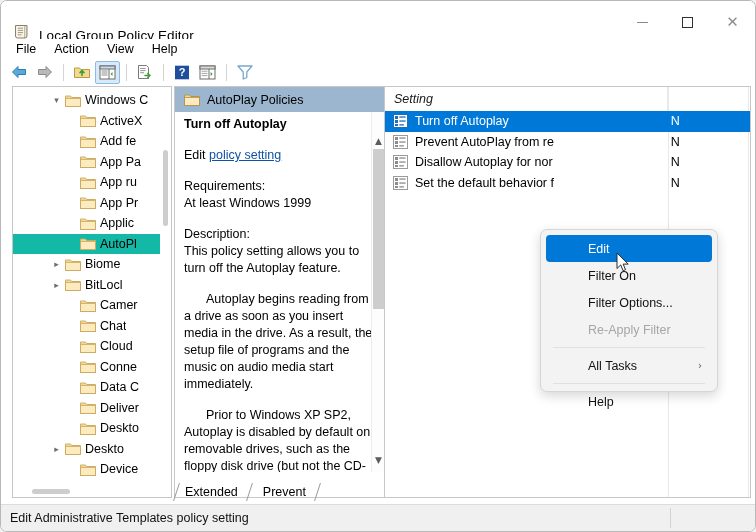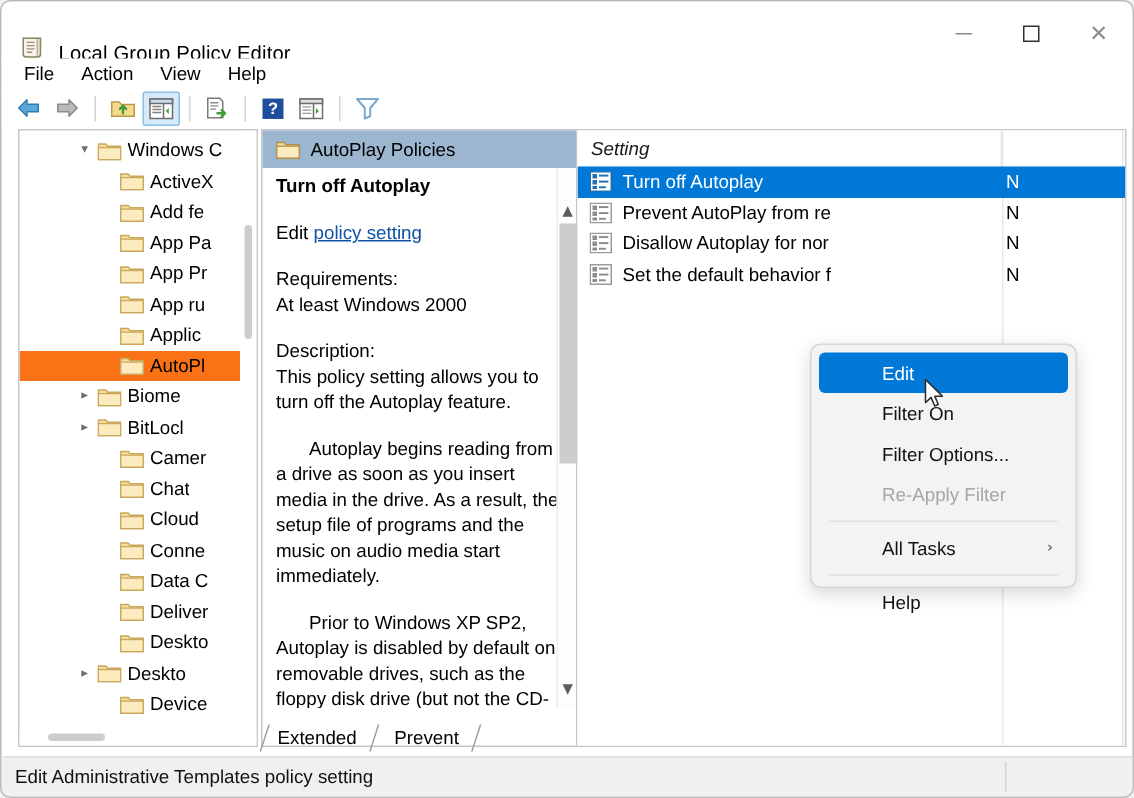--- a/index.html
+++ b/index.html
@@ -113,21 +113,21 @@
     width: 148px;
     overflow: hidden;
   }
   .trow {
     height: 20.5px;
     display: flex; align-items: center;
     white-space: nowrap;
     font-size: 12.5px; color: #000;
     padding-left: 2px;
   }
-  .trow.sel { background: #f97316; }
+  .trow.sel { background: #14b8a6; }
   .chev {
     width: 15px; height: 16px; flex: 0 0 15px;
     display: flex; align-items: center; justify-content: center;
     color: #6d6d6d; font-size: 9px;
     font-family: "DejaVu Sans", sans-serif;
   }
   .folder {
     width: 17px; height: 14px; flex: 0 0 17px;
     margin-right: 4px;
     display: flex; align-items: center; justify-content: center;
@@ -482,33 +482,33 @@
 
         <div class="trow">
           <span style="width:49px;flex:0 0 49px"></span>
           <span class="chev"></span>
           <span class="folder">
             <svg width="16" height="13" viewBox="0 0 16 13">
                 <path d="M0.5 2 h5 l1.3 1.5 h8.7 V12.5 H0.5 Z" fill="#f7dc9c" stroke="#c9a85c" stroke-width="0.9"></path>
                 <path d="M0.5 4.4 h15 V12.5 H0.5 Z" fill="#fcebbf" stroke="#c9a85c" stroke-width="0.9"></path>
               </svg>
           </span>
+          <span class="tlabel">App ru</span>
+        </div>
+
+        <div class="trow">
+          <span style="width:49px;flex:0 0 49px"></span>
+          <span class="chev"></span>
+          <span class="folder">
+            <svg width="16" height="13" viewBox="0 0 16 13">
+                <path d="M0.5 2 h5 l1.3 1.5 h8.7 V12.5 H0.5 Z" fill="#f7dc9c" stroke="#c9a85c" stroke-width="0.9"></path>
+                <path d="M0.5 4.4 h15 V12.5 H0.5 Z" fill="#fcebbf" stroke="#c9a85c" stroke-width="0.9"></path>
+              </svg>
+          </span>
           <span class="tlabel">App Pr</span>
-        </div>
-
-        <div class="trow">
-          <span style="width:49px;flex:0 0 49px"></span>
-          <span class="chev"></span>
-          <span class="folder">
-            <svg width="16" height="13" viewBox="0 0 16 13">
-                <path d="M0.5 2 h5 l1.3 1.5 h8.7 V12.5 H0.5 Z" fill="#f7dc9c" stroke="#c9a85c" stroke-width="0.9"></path>
-                <path d="M0.5 4.4 h15 V12.5 H0.5 Z" fill="#fcebbf" stroke="#c9a85c" stroke-width="0.9"></path>
-              </svg>
-          </span>
-          <span class="tlabel">App ru</span>
         </div>
 
         <div class="trow">
           <span style="width:49px;flex:0 0 49px"></span>
           <span class="chev"></span>
           <span class="folder">
             <svg width="16" height="13" viewBox="0 0 16 13">
                 <path d="M0.5 2 h5 l1.3 1.5 h8.7 V12.5 H0.5 Z" fill="#f7dc9c" stroke="#c9a85c" stroke-width="0.9"></path>
                 <path d="M0.5 4.4 h15 V12.5 H0.5 Z" fill="#fcebbf" stroke="#c9a85c" stroke-width="0.9"></path>
               </svg>
@@ -683,21 +683,21 @@
         <span class="pane-header-text">AutoPlay Policies</span>
       </div>
 
       <div class="details">
         <div class="det-title">Turn off Autoplay</div>
         <div class="det-p">
           <span>Edit </span><a class="det-link" href="#">policy setting</a>
         </div>
         <div class="det-p">
           <div>Requirements:</div>
-          <div>At least Windows 2000</div>
+          <div>At least Windows 1999</div>
         </div>
         <div class="det-p">
           <div>Description:</div>
           <div>This policy setting allows you to turn off the Autoplay feature.</div>
         </div>
         <div class="det-p det-indent">Autoplay begins reading from a drive as soon as you insert media in the drive. As a result, the setup file of programs and the music on audio media start immediately.</div>
         <div class="det-p det-indent">Prior to Windows XP SP2, Autoplay is disabled by default on removable drives, such as the floppy disk drive (but not the CD-ROM drive), and on network drives.</div>
       </div>
 
       <div class="det-vsb">

